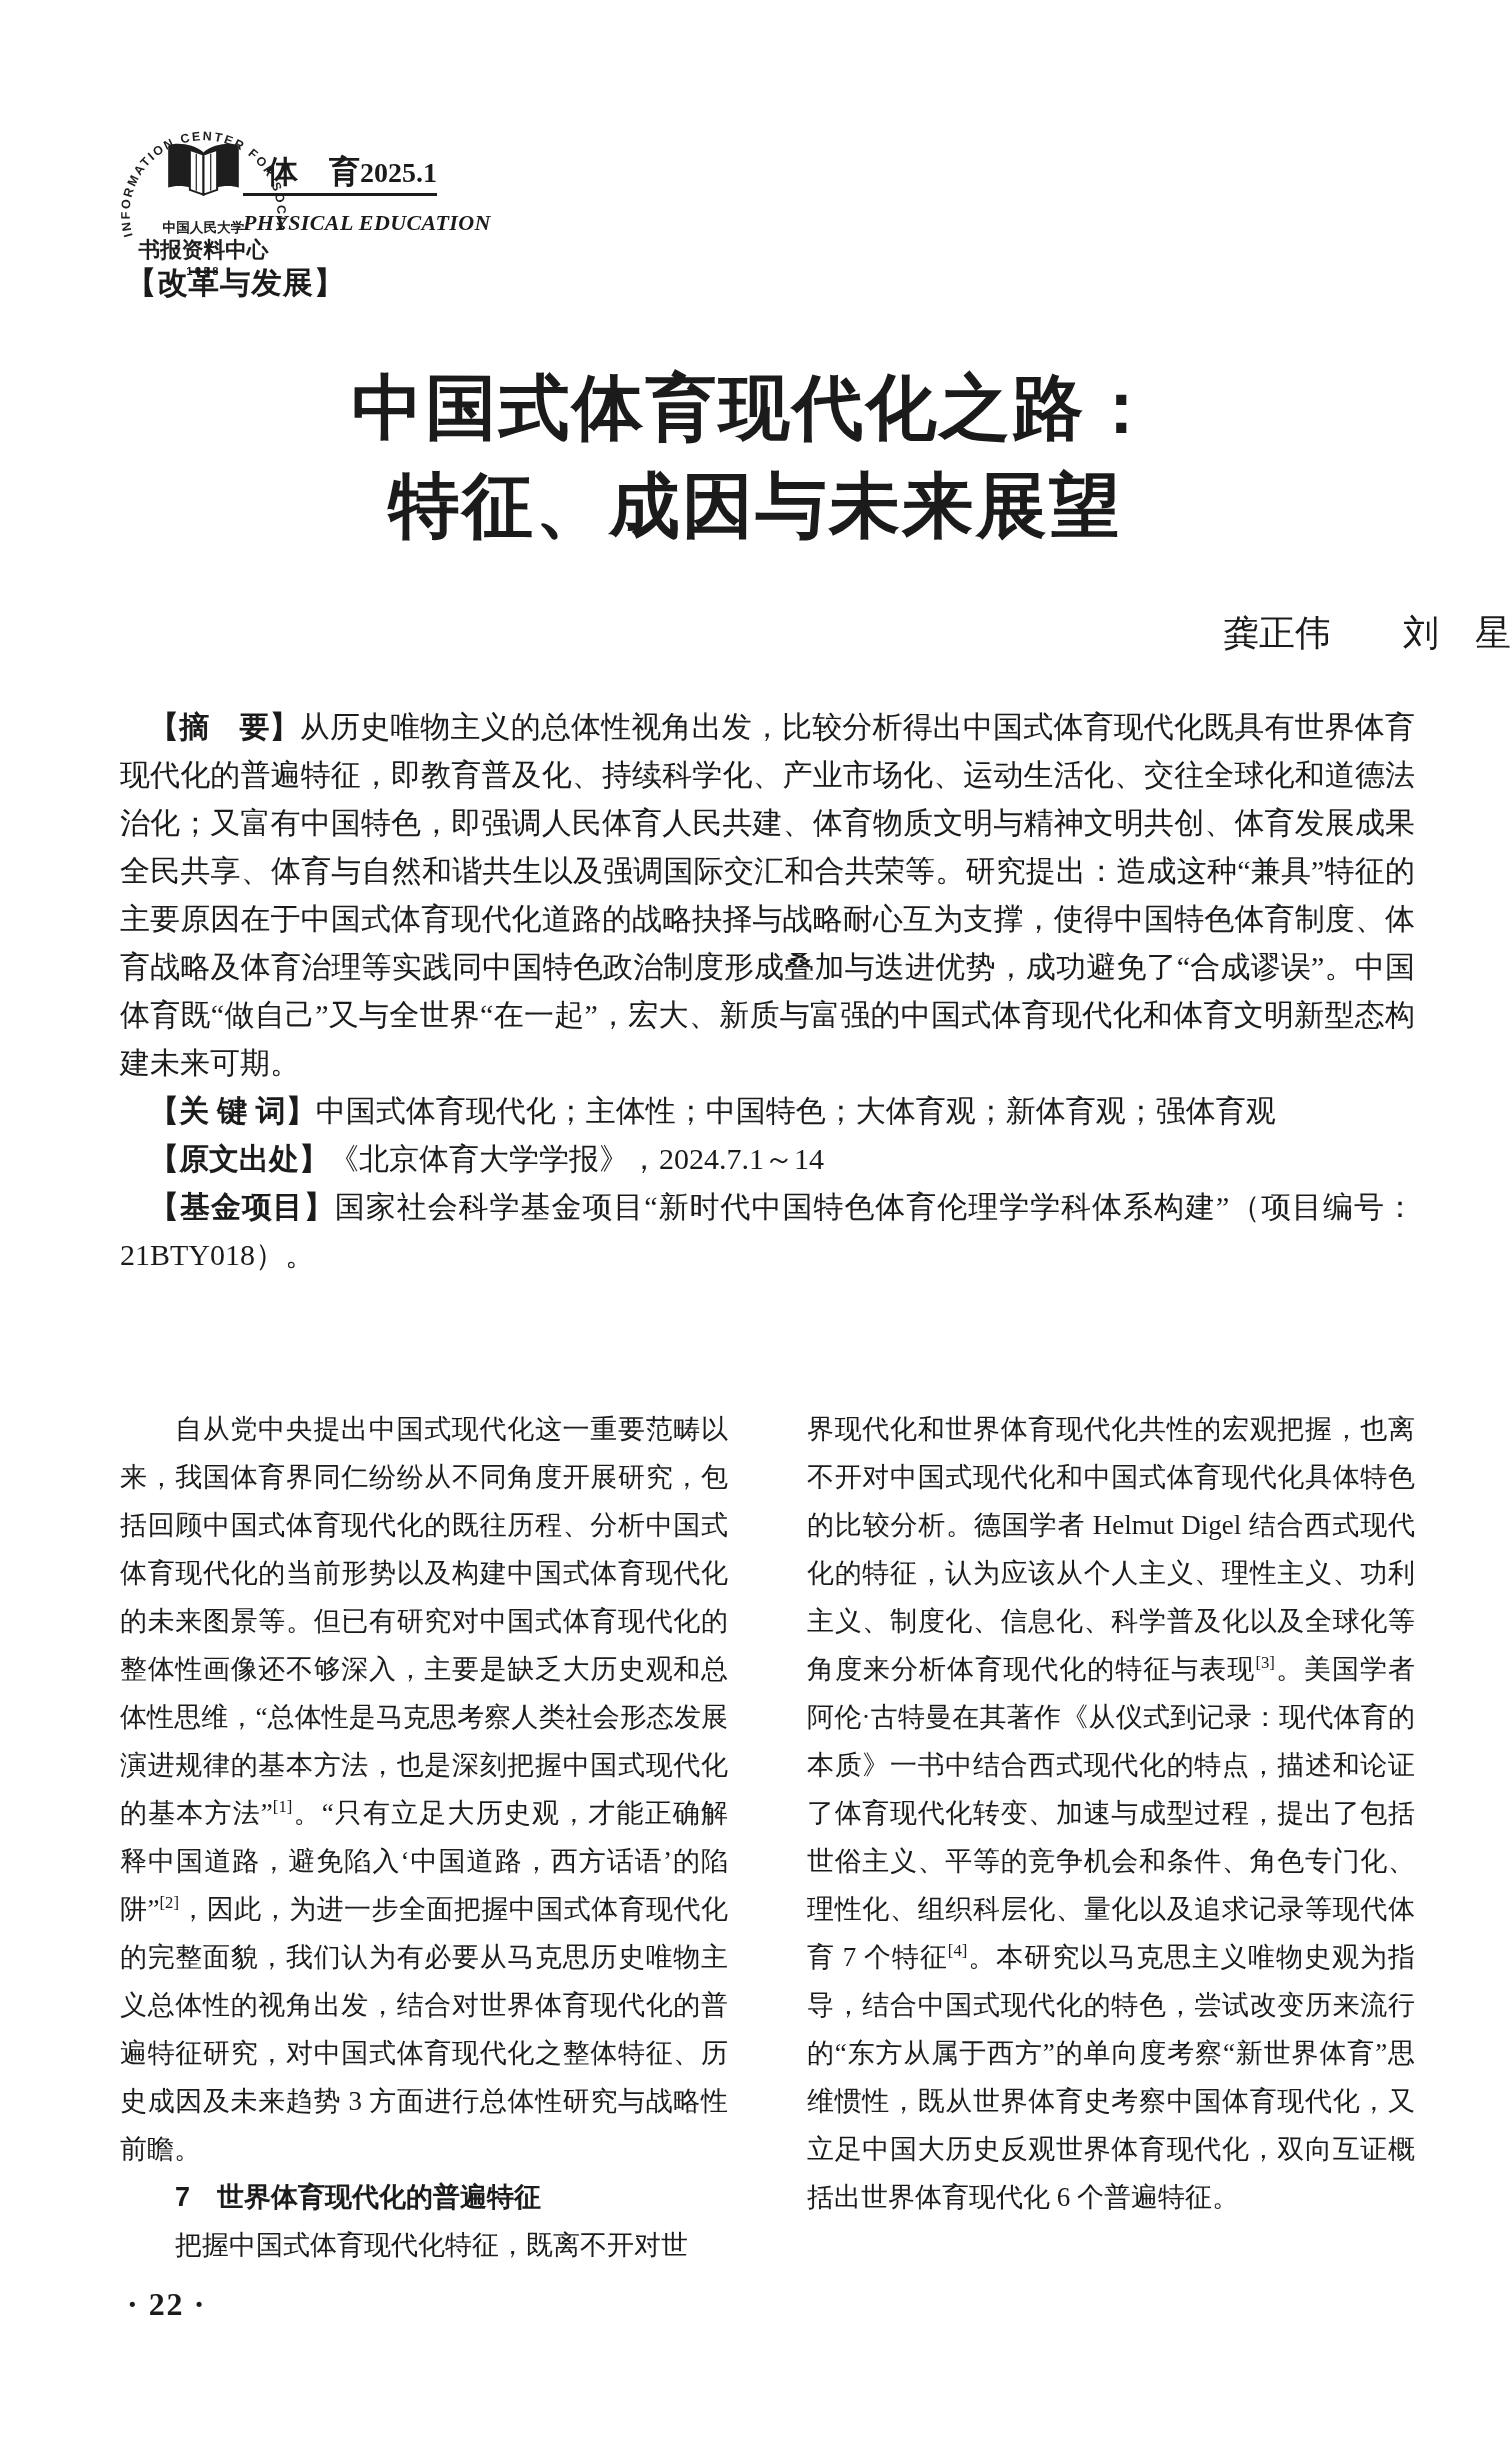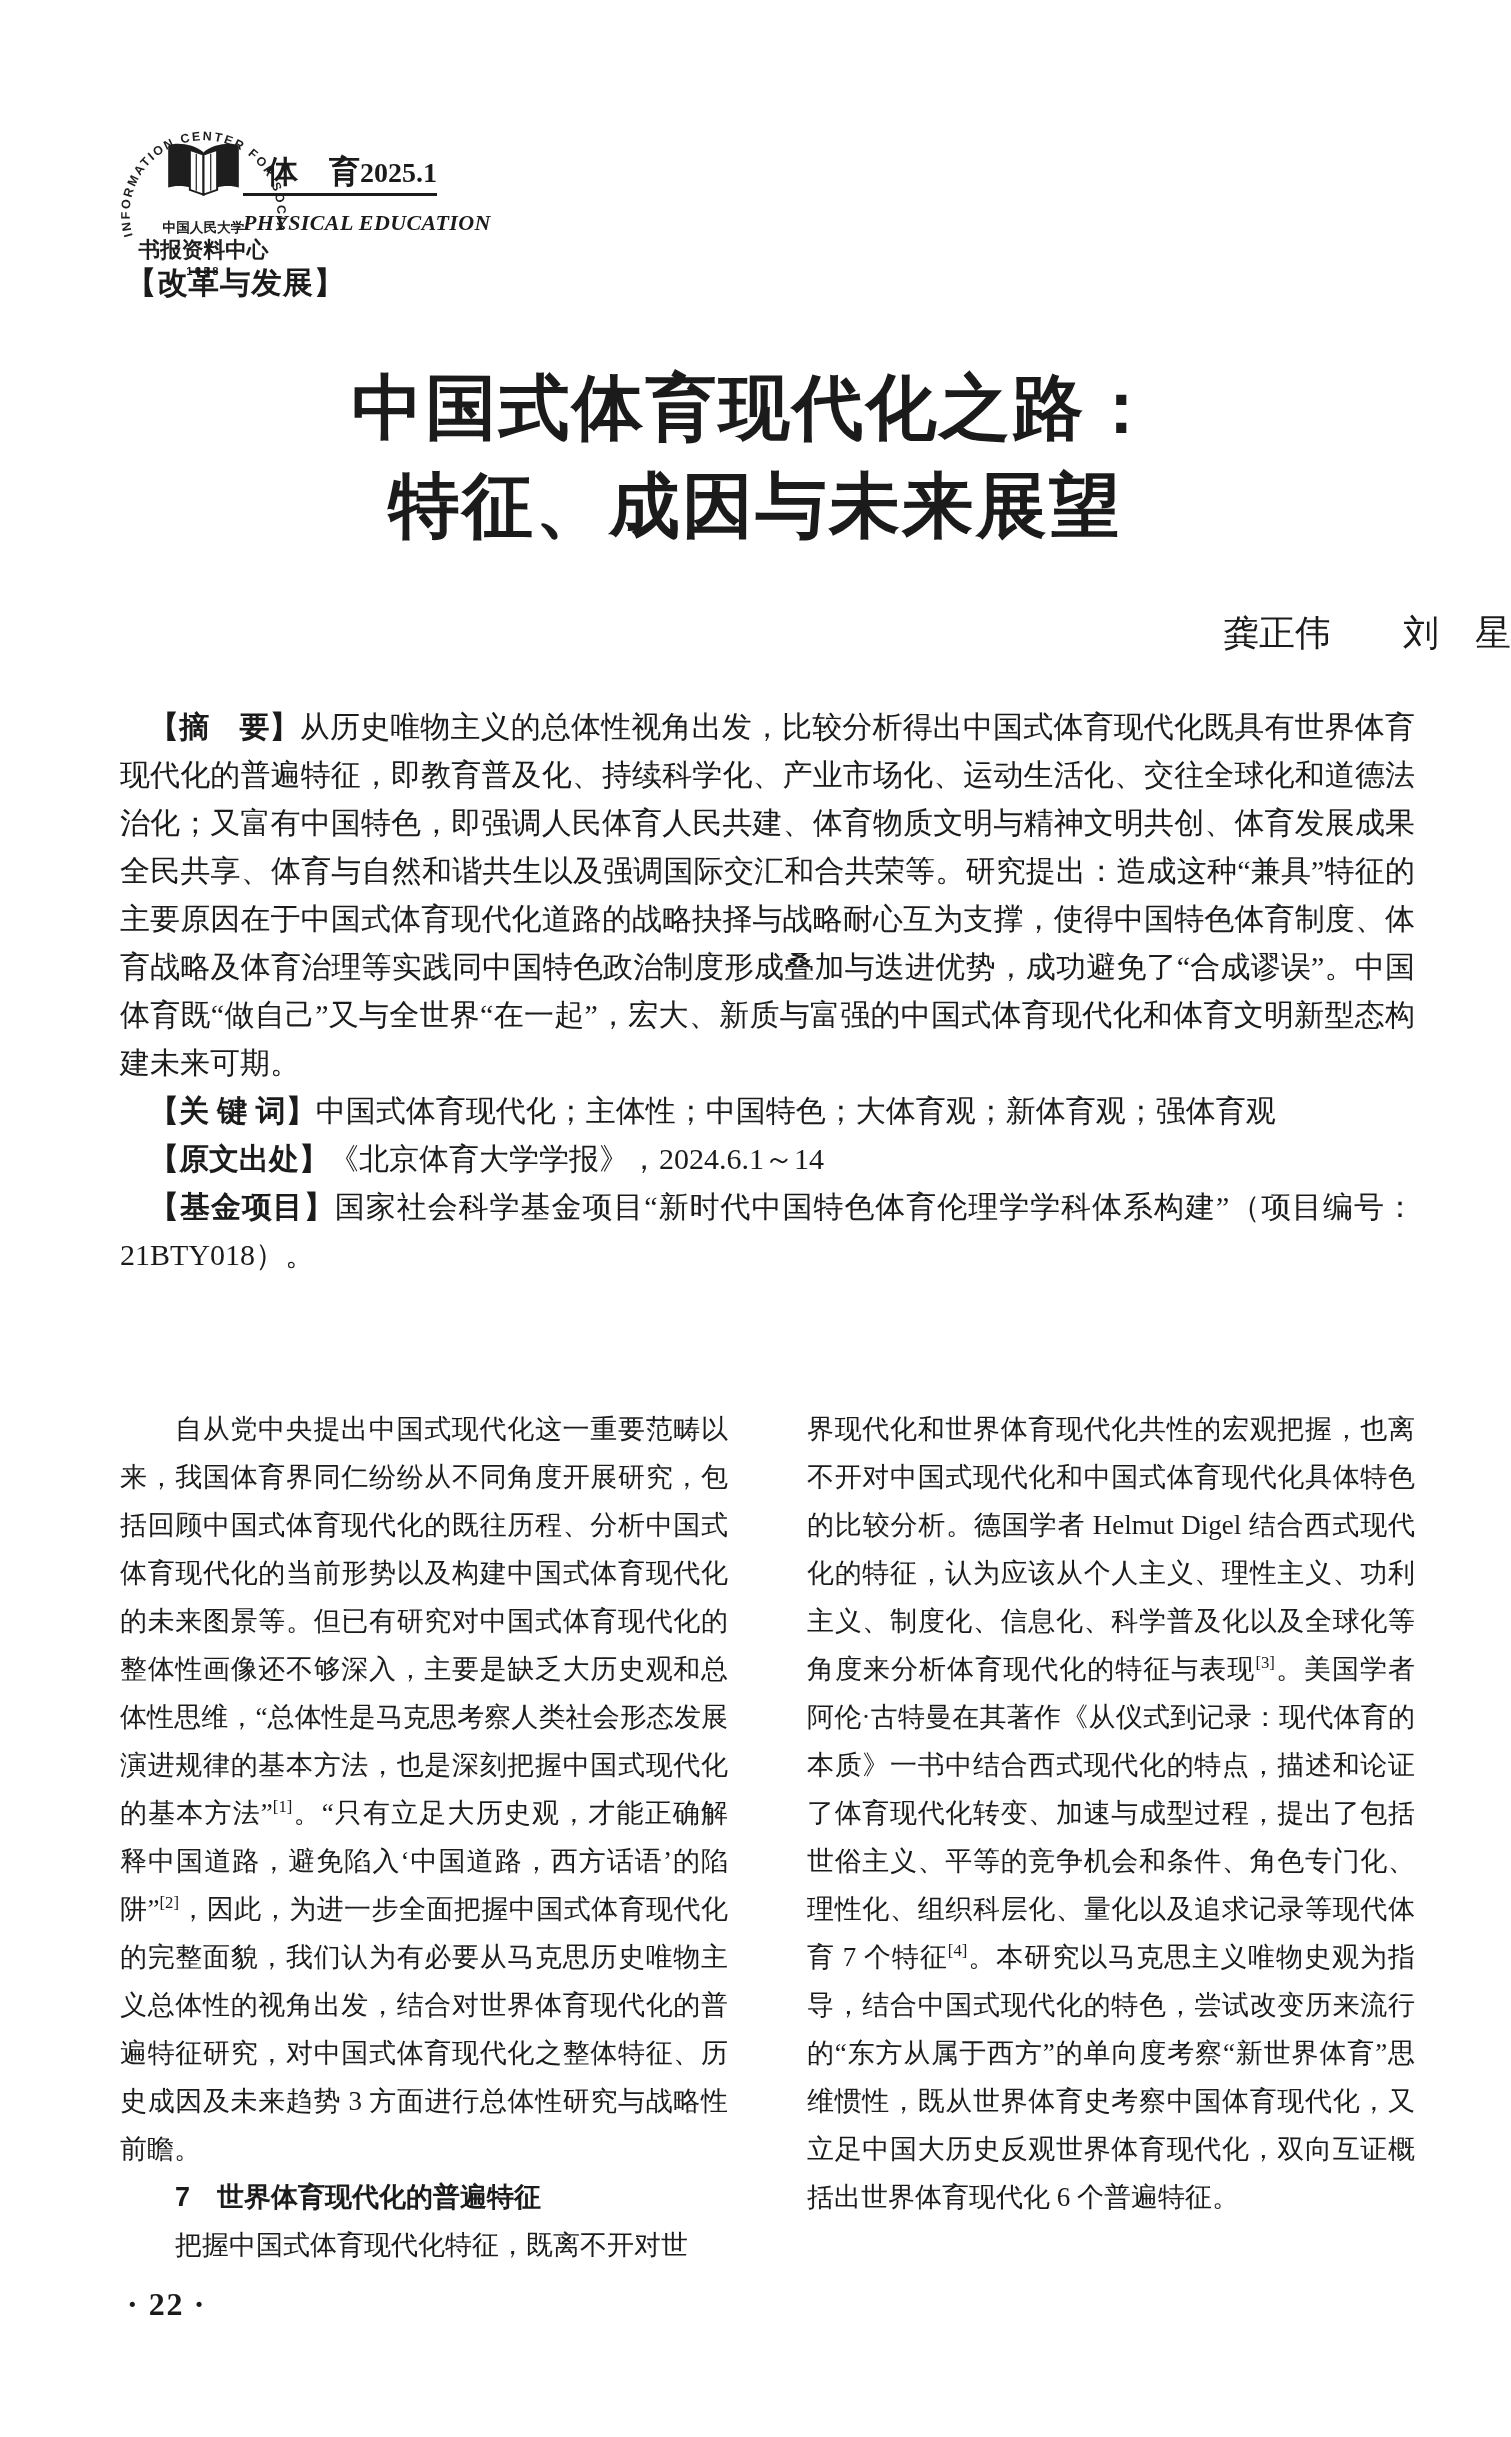--- a/index.html
+++ b/index.html
@@ -124,21 +124,21 @@
   <h1 class="title">
     <div>中国式体育现代化之路：</div>
     <div>特征、成因与未来展望</div>
   </h1>
 
   <div class="authors">龚正伟　　刘　星</div>
 
   <section class="frontmatter">
     <p><span class="fm-label">【摘　要】</span><span>从历史唯物主义的总体性视角出发，比较分析得出中国式体育现代化既具有世界体育现代化的普遍特征，即教育普及化、持续科学化、产业市场化、运动生活化、交往全球化和道德法治化；又富有中国特色，即强调人民体育人民共建、体育物质文明与精神文明共创、体育发展成果全民共享、体育与自然和谐共生以及强调国际交汇和合共荣等。研究提出：造成这种“兼具”特征的主要原因在于中国式体育现代化道路的战略抉择与战略耐心互为支撑，使得中国特色体育制度、体育战略及体育治理等实践同中国特色政治制度形成叠加与迭进优势，成功避免了“合成谬误”。中国体育既“做自己”又与全世界“在一起”，宏大、新质与富强的中国式体育现代化和体育文明新型态构建未来可期。</span></p>
     <p><span class="fm-label">【关 键 词】</span><span>中国式体育现代化；主体性；中国特色；大体育观；新体育观；强体育观</span></p>
-    <p><span class="fm-label">【原文出处】</span><span>《北京体育大学学报》，2024.6.1～14</span></p>
+    <p><span class="fm-label">【原文出处】</span><span>《北京体育大学学报》，2024.7.1～14</span></p>
     <p><span class="fm-label">【基金项目】</span><span>国家社会科学基金项目“新时代中国特色体育伦理学学科体系构建”（项目编号：21BTY018）。</span></p>
   </section>
 
   <section class="columns">
     <div class="col col-left">
       <p class="indent"><span>自从党中央提出中国式现代化这一重要范畴以来，我国体育界同仁纷纷从不同角度开展研究，包括回顾中国式体育现代化的既往历程、分析中国式体育现代化的当前形势以及构建中国式体育现代化的未来图景等。但已有研究对中国式体育现代化的整体性画像还不够深入，主要是缺乏大历史观和总体性思维，“总体性是马克思考察人类社会形态发展演进规律的基本方法，也是深刻把握中国式现代化的基本方法”</span><sup>[1]</sup><span>。“只有立足大历史观，才能正确解释中国道路，避免陷入‘中国道路，西方话语’的陷阱”</span><sup>[2]</sup><span>，因此，为进一步全面把握中国式体育现代化的完整面貌，我们认为有必要从马克思历史唯物主义总体性的视角出发，结合对世界体育现代化的普遍特征研究，对中国式体育现代化之整体特征、历史成因及未来趋势 3 方面进行总体性研究与战略性前瞻。</span></p>
       <h2>7　世界体育现代化的普遍特征</h2>
       <p class="indent">把握中国式体育现代化特征，既离不开对世</p>
     </div>
     <div class="col col-right">

